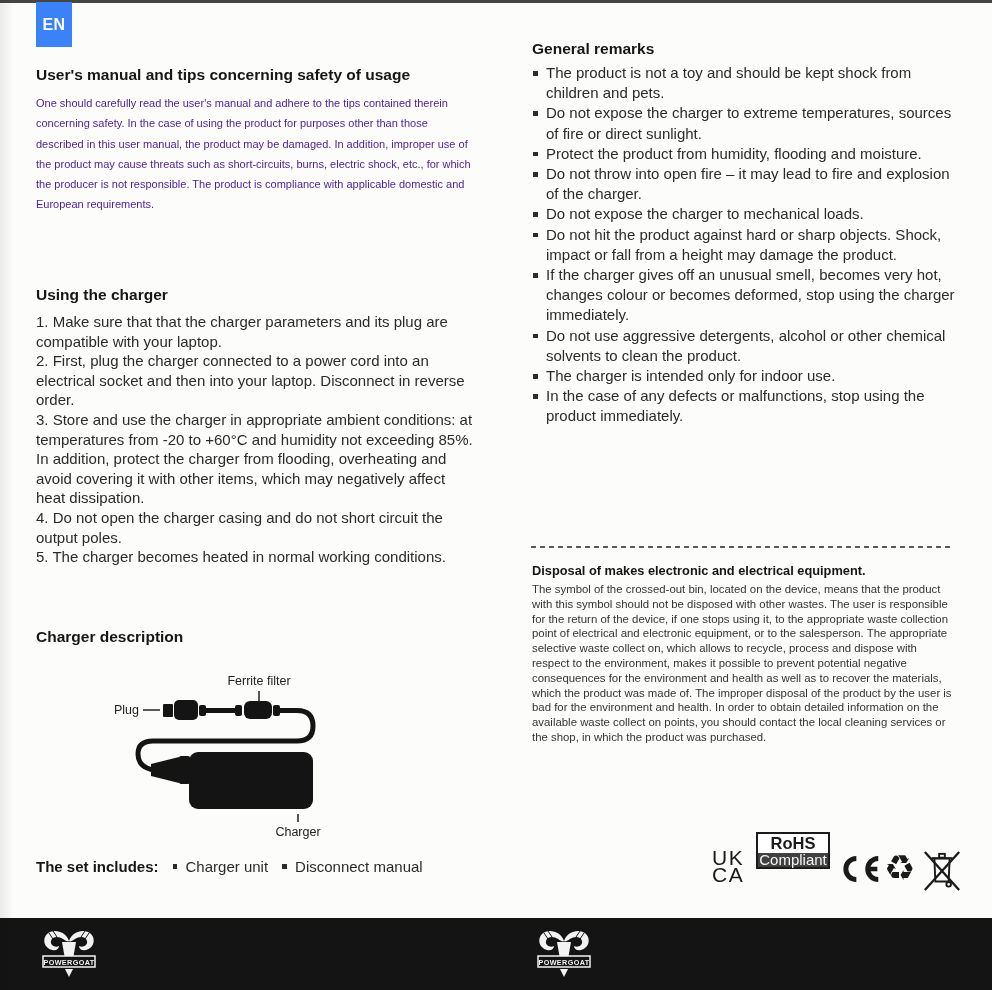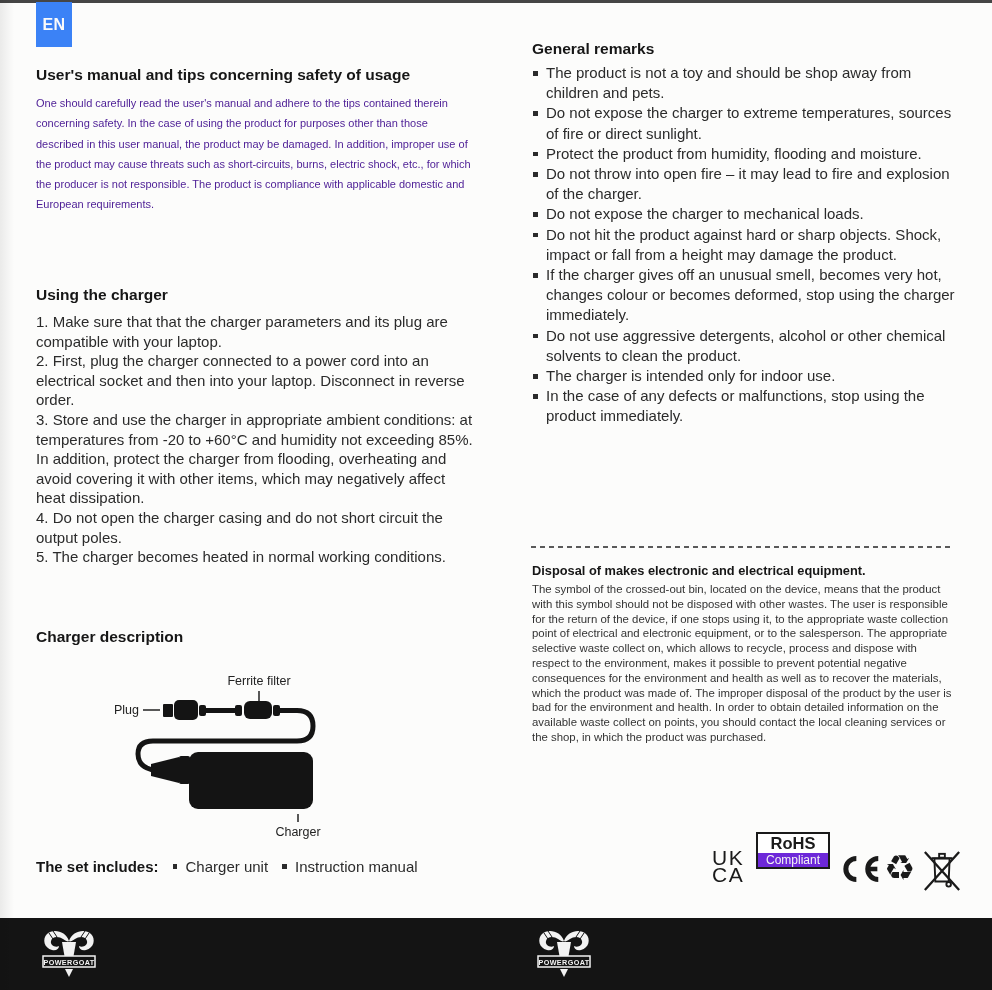--- a/index.html
+++ b/index.html
@@ -31,21 +31,21 @@
   
   .set-line{font-size:15px;color:#2b2b2b;}
   .set-line .lbl{font-weight:bold;color:#161616;}
   .inc-item{position:relative;margin-left:14px;padding-left:13px;}
   .inc-item::before{content:"";position:absolute;left:0;top:6px;width:4.5px;height:4.5px;background:#2b2b2b;}
 
   
   .ukca{left:712px;top:850px;font-weight:normal;font-size:21px;line-height:16.5px;letter-spacing:1.5px;color:#1a1a1a;text-align:center;}
   .rohs{left:756px;top:832px;width:70px;border:2.5px solid #1a1a1a;background:#fff;text-align:center;}
   .rohs .top{font-size:16.5px;font-weight:bold;color:#1a1a1a;line-height:19px;}
-  .rohs .bottom{background:#6d28d9;color:#f5f5f5;font-size:12px;line-height:14px;}
+  .rohs .bottom{background:#404040;color:#f5f5f5;font-size:15px;line-height:14px;}
   .ce-mark{left:839px;top:854px;}
   .recycle{left:884px;top:849px;font-family:"DejaVu Sans",sans-serif;font-size:35px;line-height:38px;color:#1a1a1a;}
   .weee{left:922px;top:848px;}
 
   
   .footer-bar{left:0;top:918px;width:992px;height:72px;background:#141414;}
   .goat{top:926px;}
 
   svg text{font-family:"Liberation Sans",sans-serif;}
 </style>
@@ -91,27 +91,27 @@
     </g>
     <line x1="110" y1="58.5" x2="142" y2="58.5" stroke="#141414" stroke-width="5"></line>
     <path d="M185,58.5 H202 Q218,58.5 218,74 Q218,89 202,89 H58 Q43,89 43,102 Q43,112 52,116 L60,119" fill="none" stroke="#141414" stroke-width="5" stroke-linecap="round"></path>
 
     <rect x="94" y="100" width="124" height="57" rx="9" fill="#141414"></rect>
     <line x1="203" y1="162" x2="203" y2="170" stroke="#222" stroke-width="1.5"></line>
     <text x="203" y="184" text-anchor="middle" font-size="12.5" fill="#222">Charger</text>
   </svg>
 
   <div class="abs set-line" style="left:36px;top:858px;width:440px;">
-    <span class="lbl">The set includes:</span><span><span class="inc-item">Charger unit</span><span class="inc-item">Instruction manual</span></span>
+    <span class="lbl">The set includes:</span><span><span class="inc-item">Charger unit</span><span class="inc-item">Disconnect manual</span></span>
   </div>
 
   <div class="abs h1" style="left:532px;top:40px;width:424px;">General remarks</div>
 
   <ul class="abs remarks" style="left:532px;top:63px;width:426px;">
-      <li>The product is not a toy and should be shop away from children and pets.</li>
+      <li>The product is not a toy and should be kept shock from children and pets.</li>
       <li>Do not expose the charger to extreme temperatures, sources of fire or direct sunlight.</li>
       <li>Protect the product from humidity, flooding and moisture.</li>
       <li>Do not throw into open fire – it may lead to fire and explosion of the charger.</li>
       <li>Do not expose the charger to mechanical loads.</li>
       <li>Do not hit the product against hard or sharp objects. Shock, impact or fall from a height may damage the product.</li>
       <li>If the charger gives off an unusual smell, becomes very hot, changes colour or becomes deformed, stop using the charger immediately.</li>
       <li>Do not use aggressive detergents, alcohol or other chemical solvents to clean the product.</li>
       <li>The charger is intended only for indoor use.</li>
       <li>In the case of any defects or malfunctions, stop using the product immediately.</li>
     </ul>

